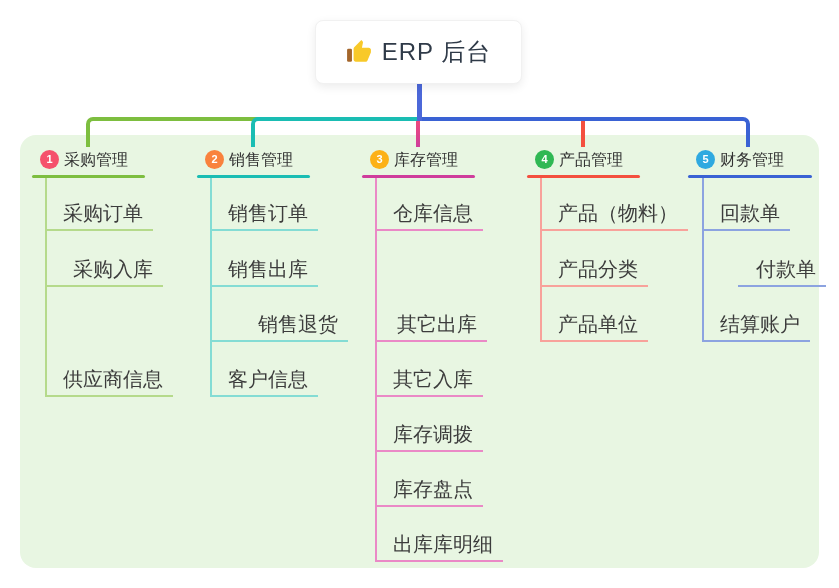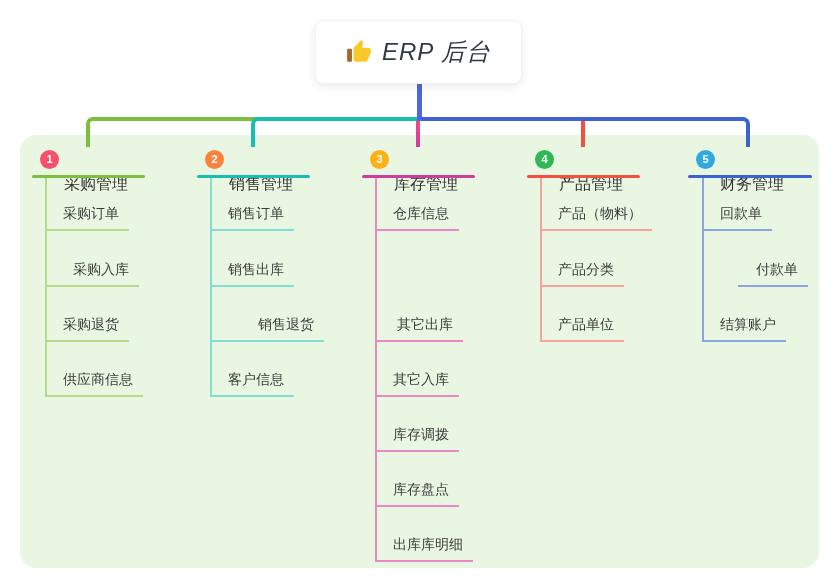--- a/index.html
+++ b/index.html
@@ -17,21 +17,21 @@
   }
 
   
   .root-node{
     position:absolute;left:315px;top:20px;width:207px;height:64px;
     background:#ffffff;border:1px solid #f1f1f1;border-radius:8px;
     box-shadow:0 3px 10px rgba(0,0,0,.08);
     display:flex;align-items:center;justify-content:center;gap:10px;
     box-sizing:border-box;cursor:pointer;
   }
-  .root-node .label{font-size:24px;color:#2f3a48;letter-spacing:1px;font-style:italic;}
+  .root-node .label{font-size:24px;color:#2f3a48;letter-spacing:1px;}
   .root-node svg{display:block;}
 
   
   .conn{position:absolute;box-sizing:border-box;}
   .root-drop{left:417px;top:83px;width:5px;height:38px;background:#4c68d9;}
   .elbow-left{border-style:solid;border-width:4px 0 0 4px;border-top-left-radius:7px;background:transparent;}
   .elbow-right{border-style:solid;border-width:4px 4px 0 0;border-top-right-radius:7px;background:transparent;}
   .elbow-b1{left:86px;top:117px;width:334px;height:30px;}
   .elbow-b2{left:251px;top:117px;width:169px;height:30px;}
   .elbow-b5{left:419px;top:117px;width:331px;height:30px;}
@@ -40,30 +40,29 @@
 
   
   .branch-node{position:absolute;top:145px;width:132px;height:33px;cursor:pointer;}
   .branch-node .badge{
     position:absolute;left:8px;top:5px;width:19px;height:19px;border-radius:50%;
     color:#fff;font-size:11px;font-weight:bold;line-height:19px;text-align:center;
   }
   .branch-node .title{
     position:absolute;left:32px;top:3px;font-size:16px;line-height:24px;color:#333333;
     white-space:nowrap;
-    margin-top:24px;
   }
   .branch-node .title-underline{position:absolute;left:0;bottom:0;height:3px;width:113px;border-radius:2px;}
   .w5 .title-underline{width:124px;}
 
   
   .trunk{position:absolute;width:2px;}
   .child-node{
     position:absolute;display:inline-block;white-space:nowrap;cursor:pointer;
-    font-size:14px;line-height:20px;color:#3c3c3c;
+    font-size:20px;line-height:20px;color:#3c3c3c;
     padding:0 10px 6px 18px;border-bottom:2px solid;
   }
 </style>
 </head>
 <body>
 
 <div class="stage">
 
   <div class="panel"></div>
 
@@ -84,21 +83,20 @@
     <span class="label">ERP 后台</span>
   </div>
 
   <div class="branch-node" style="left:32px;">
     <span class="badge" style="background-color: rgb(245, 81, 108);">1</span>
     <span class="title">采购管理</span>
     <span class="title-underline" style="background-color: rgb(125, 190, 63);"></span>
   </div>
   <div class="trunk" style="left: 45px; top: 178px; height: 219px; background-color: rgb(181, 218, 139);"></div>
   <div class="child-node" style="left: 45px; top: 369px; border-bottom-color: rgb(181, 218, 139);">供应商信息</div>
-  <div class="child-node" style="left: 45px; top: 314px; border-bottom-color: rgb(181, 218, 139);">采购退货</div>
   <div class="child-node" style="left: 45px; top: 259px; border-bottom-color: rgb(181, 218, 139); padding-left: 28px;">采购入库</div>
   <div class="child-node" style="left: 45px; top: 203px; border-bottom-color: rgb(181, 218, 139);">采购订单</div>
 
   <div class="branch-node" style="left:197px;">
     <span class="badge" style="background-color: rgb(249, 130, 61);">2</span>
     <span class="title">销售管理</span>
     <span class="title-underline" style="background-color: rgb(26, 189, 179);"></span>
   </div>
   <div class="trunk" style="left: 210px; top: 178px; height: 219px; background-color: rgb(132, 220, 212);"></div>
   <div class="child-node" style="left: 210px; top: 369px; border-bottom-color: rgb(132, 220, 212);">客户信息</div>

